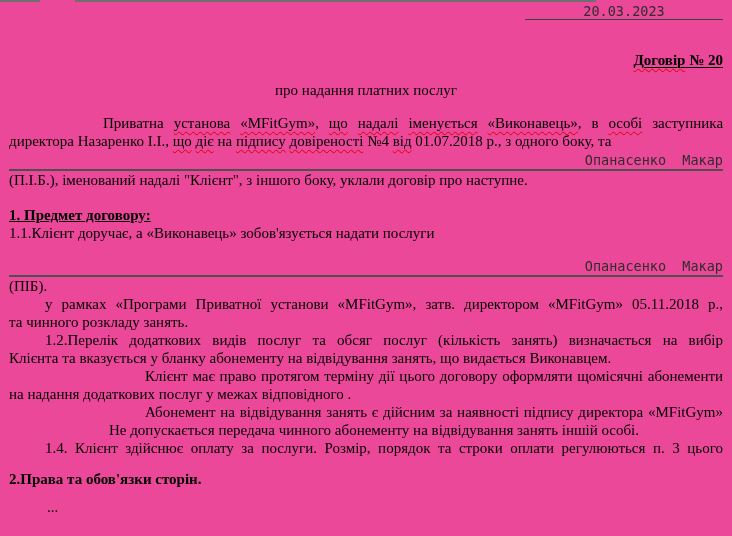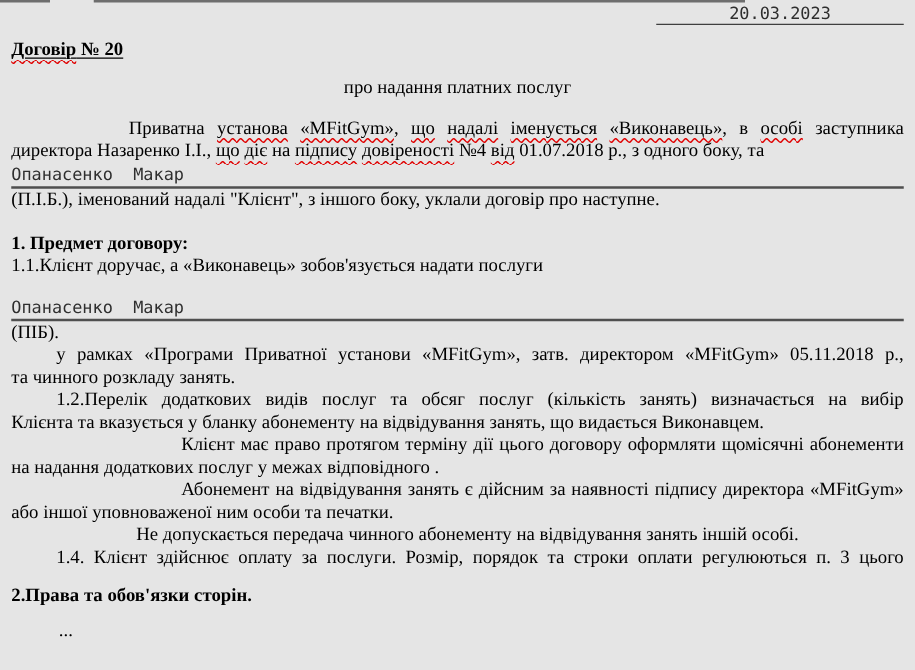--- a/index.html
+++ b/index.html
@@ -1,20 +1,20 @@
 <!DOCTYPE html>
 <html><head>
 <meta charset="utf-8">
 <style>
   html,body { margin:0; padding:0; background:#ffffff; }
   #page {
     position: relative;
     width: 732px;
     height: 536px;
-    background: #e5e5e5;
+    background: #ec4899;
     overflow: hidden;
     box-sizing: border-box;
     padding: 0 9px;
     font-family: "Liberation Serif", serif;
     font-size: 15px;
     line-height: 18px;
     color: #000000;
   }
   .top-line { position:absolute; top:0; height:2px; background:#6e6e6e; }
   #top-line-a { left:0; width:40px; }
@@ -27,22 +27,22 @@
     border-bottom: 1.5px solid #3f3f3f;
     text-align: center;
     font-family: "DejaVu Sans Mono", monospace;
     font-size: 13.5px;
     line-height: 16px;
     color: #2e2e2e;
     white-space: pre;
   }
 
   .doc-title {
-    margin-top: 12px;
-    text-align: left;
+    margin-top: 32px;
+    text-align: right;
     font-weight: bold;
     line-height: 17px;
   }
   .title-text {
     text-decoration-line: underline;
     text-decoration-thickness: 1.2px;
     text-underline-offset: 2px;
   }
   .doc-subtitle {
     margin-top: 13px;
@@ -57,33 +57,33 @@
   .misspell {
     text-decoration-line: underline;
     text-decoration-style: wavy;
     text-decoration-color: #e00000;
     text-decoration-thickness: 1px;
     text-underline-offset: 2.5px;
   }
 
   .fill-field {
     border-bottom: 2px solid #4f4f4f;
-    text-align: left;
+    text-align: right;
     font-family: "DejaVu Sans Mono", monospace;
     font-size: 13.5px;
     line-height: 16px;
     color: #2e2e2e;
     white-space: pre;
     padding-bottom: 1px;
   }
   #name-field-1 { margin-top: 2px; }
   #name-field-2 { margin-top: 16px; }
 
   .sec-heading { font-weight: bold; }
-  #section1-heading { margin-top: 17px; }
+  #section1-heading { margin-top: 17px; text-decoration: underline; }
   #section2-heading { margin-top: 13px; }
 
   .bline { text-align: left; }
   .bline.stretch { text-align: justify; text-align-last: justify; margin-left: 36px; }
 
   .ellipsis-row { margin-top: 12px; margin-left: 38px; line-height: 14px; }
 </style>
 </head>
 <body>
 
@@ -117,21 +117,20 @@
   <div>(ПІБ).</div>
 
   <div>
       <div class="bline stretch">у рамках «Програми Приватної установи «MFitGym», затв. директором «MFitGym» 05.11.2018 р.,</div>
       <div class="bline">та чинного розкладу занять.</div>
       <div class="bline stretch">1.2.Перелік додаткових видів послуг та обсяг послуг (кількість занять) визначається на вибір</div>
       <div class="bline">Клієнта та вказується у бланку абонементу на відвідування занять, що видається Виконавцем.</div>
       <div class="bline stretch" style="text-indent: 100px;">Клієнт має право протягом терміну дії цього договору оформляти щомісячні абонементи</div>
       <div class="bline">на надання додаткових послуг у межах відповідного .</div>
       <div class="bline stretch" style="text-indent: 100px;">Абонемент на відвідування занять є дійсним за наявності підпису директора «MFitGym»</div>
-      <div class="bline">або іншої уповноваженої ним особи та печатки.</div>
       <div class="bline" style="text-indent: 100px;">Не допускається передача чинного абонементу на відвідування занять іншій особі.</div>
       <div class="bline stretch">1.4. Клієнт здійснює оплату за послуги. Розмір, порядок та строки оплати регулюються п. 3 цього</div>
     </div>
 
   <div class="sec-heading" id="section2-heading">2.Права та обов'язки сторін.</div>
 
   <div class="ellipsis-row">...</div>
 </div>
 
 </body></html>

